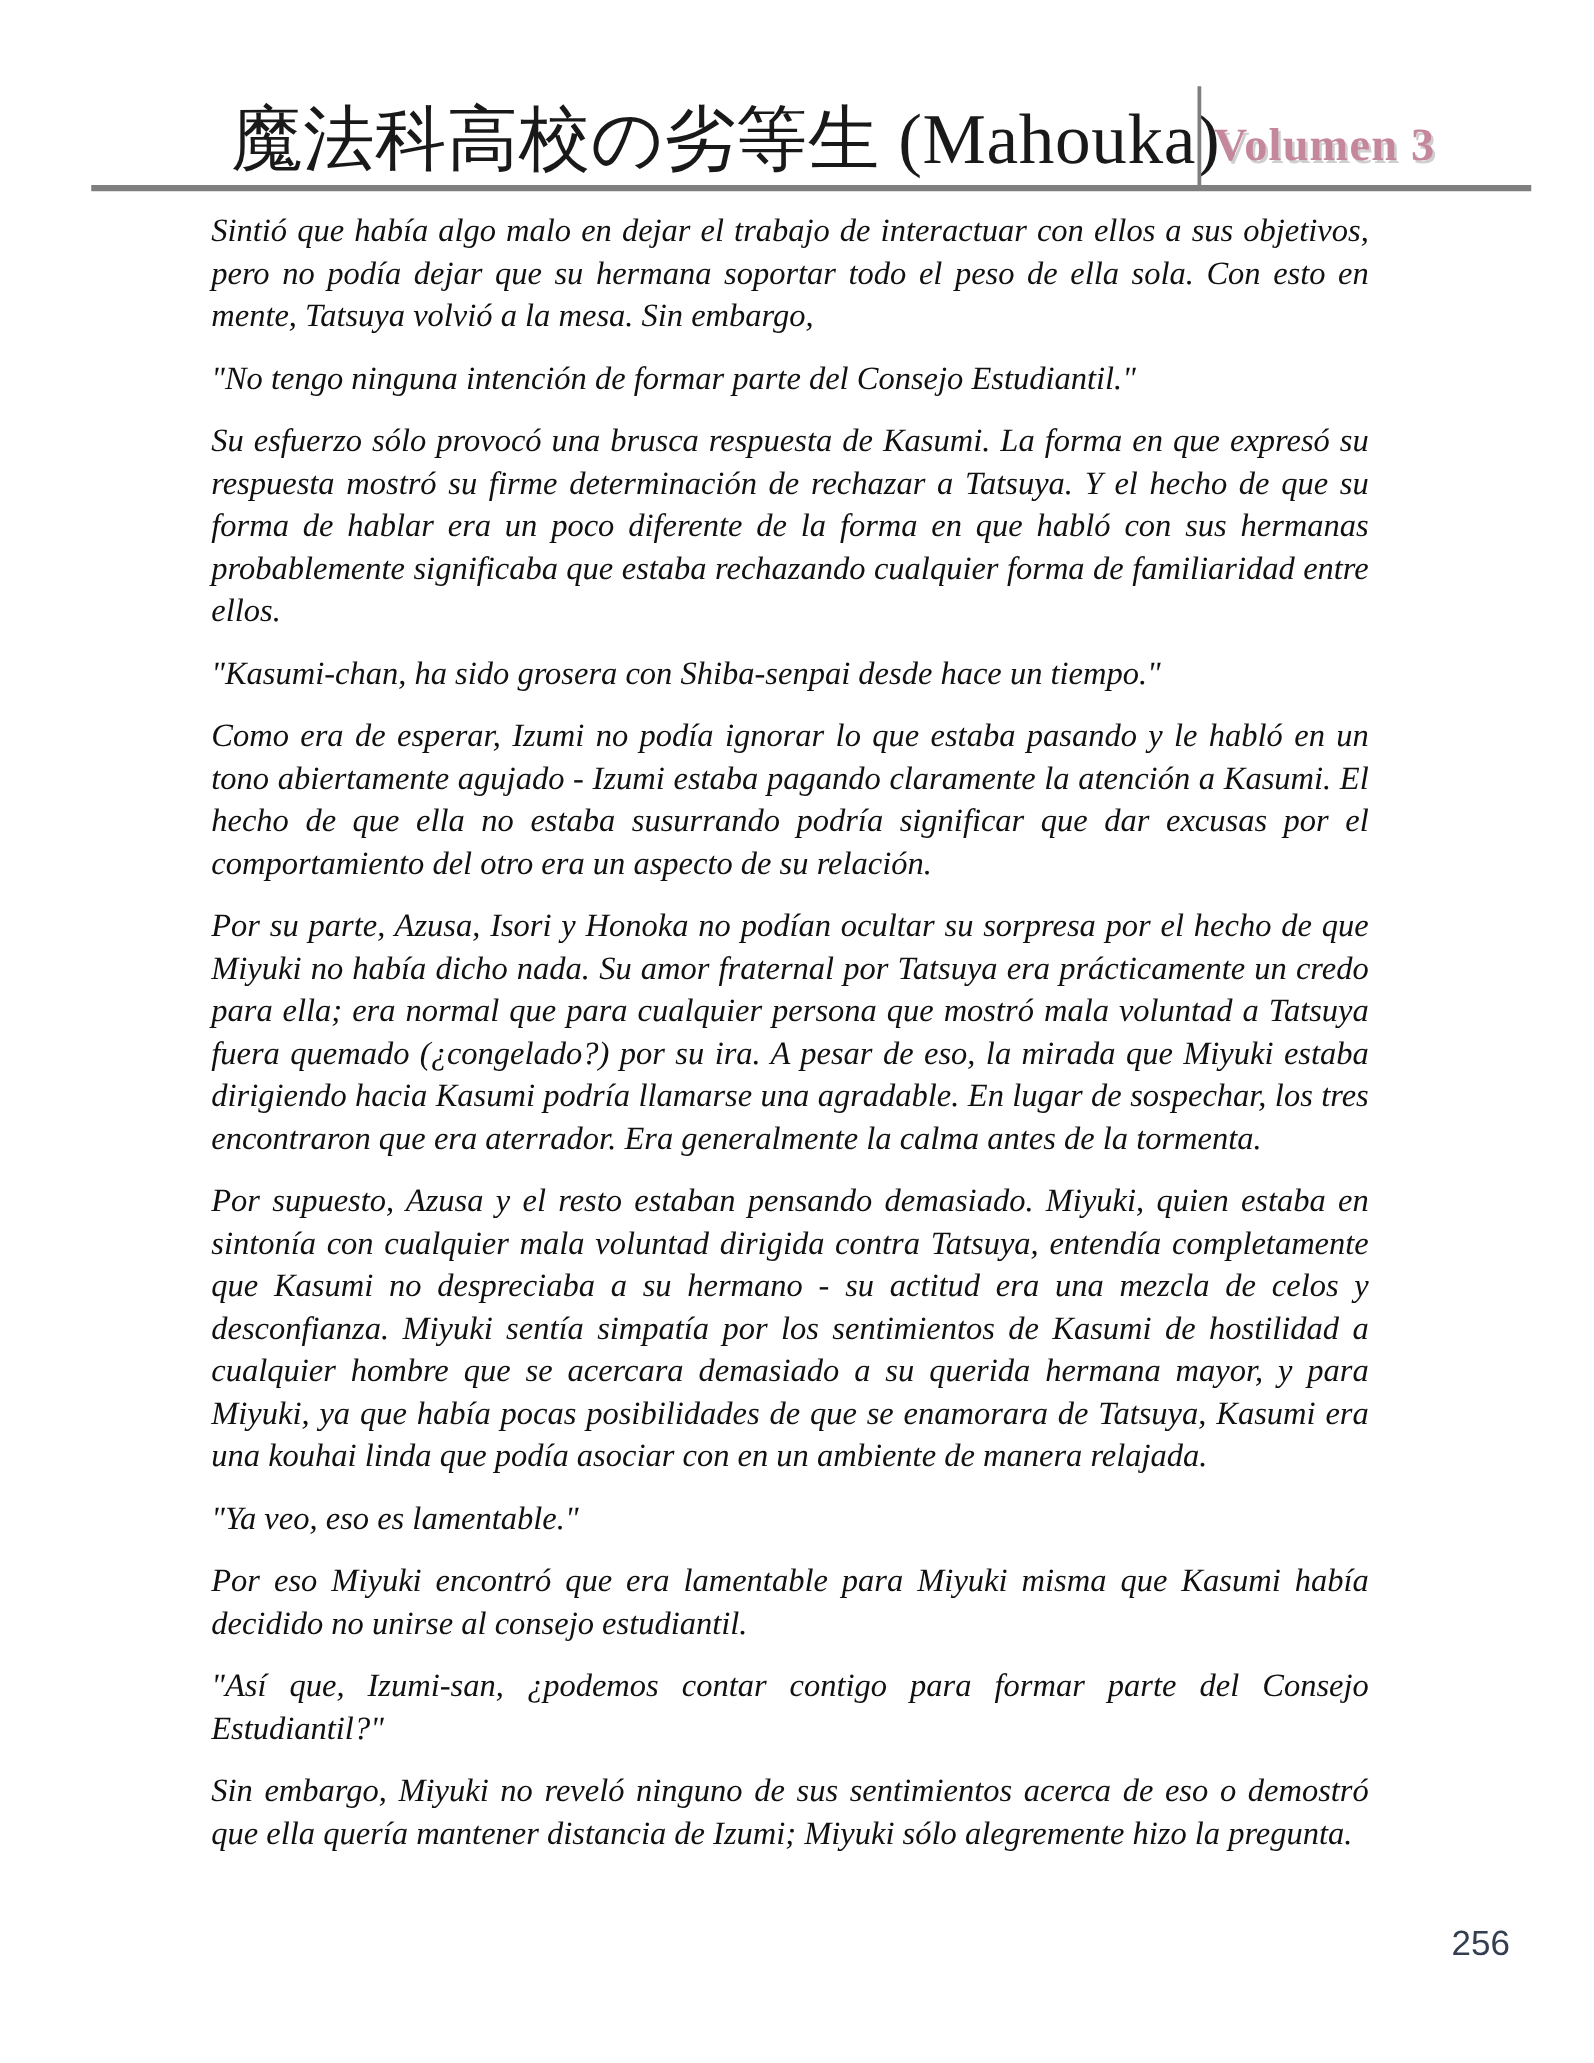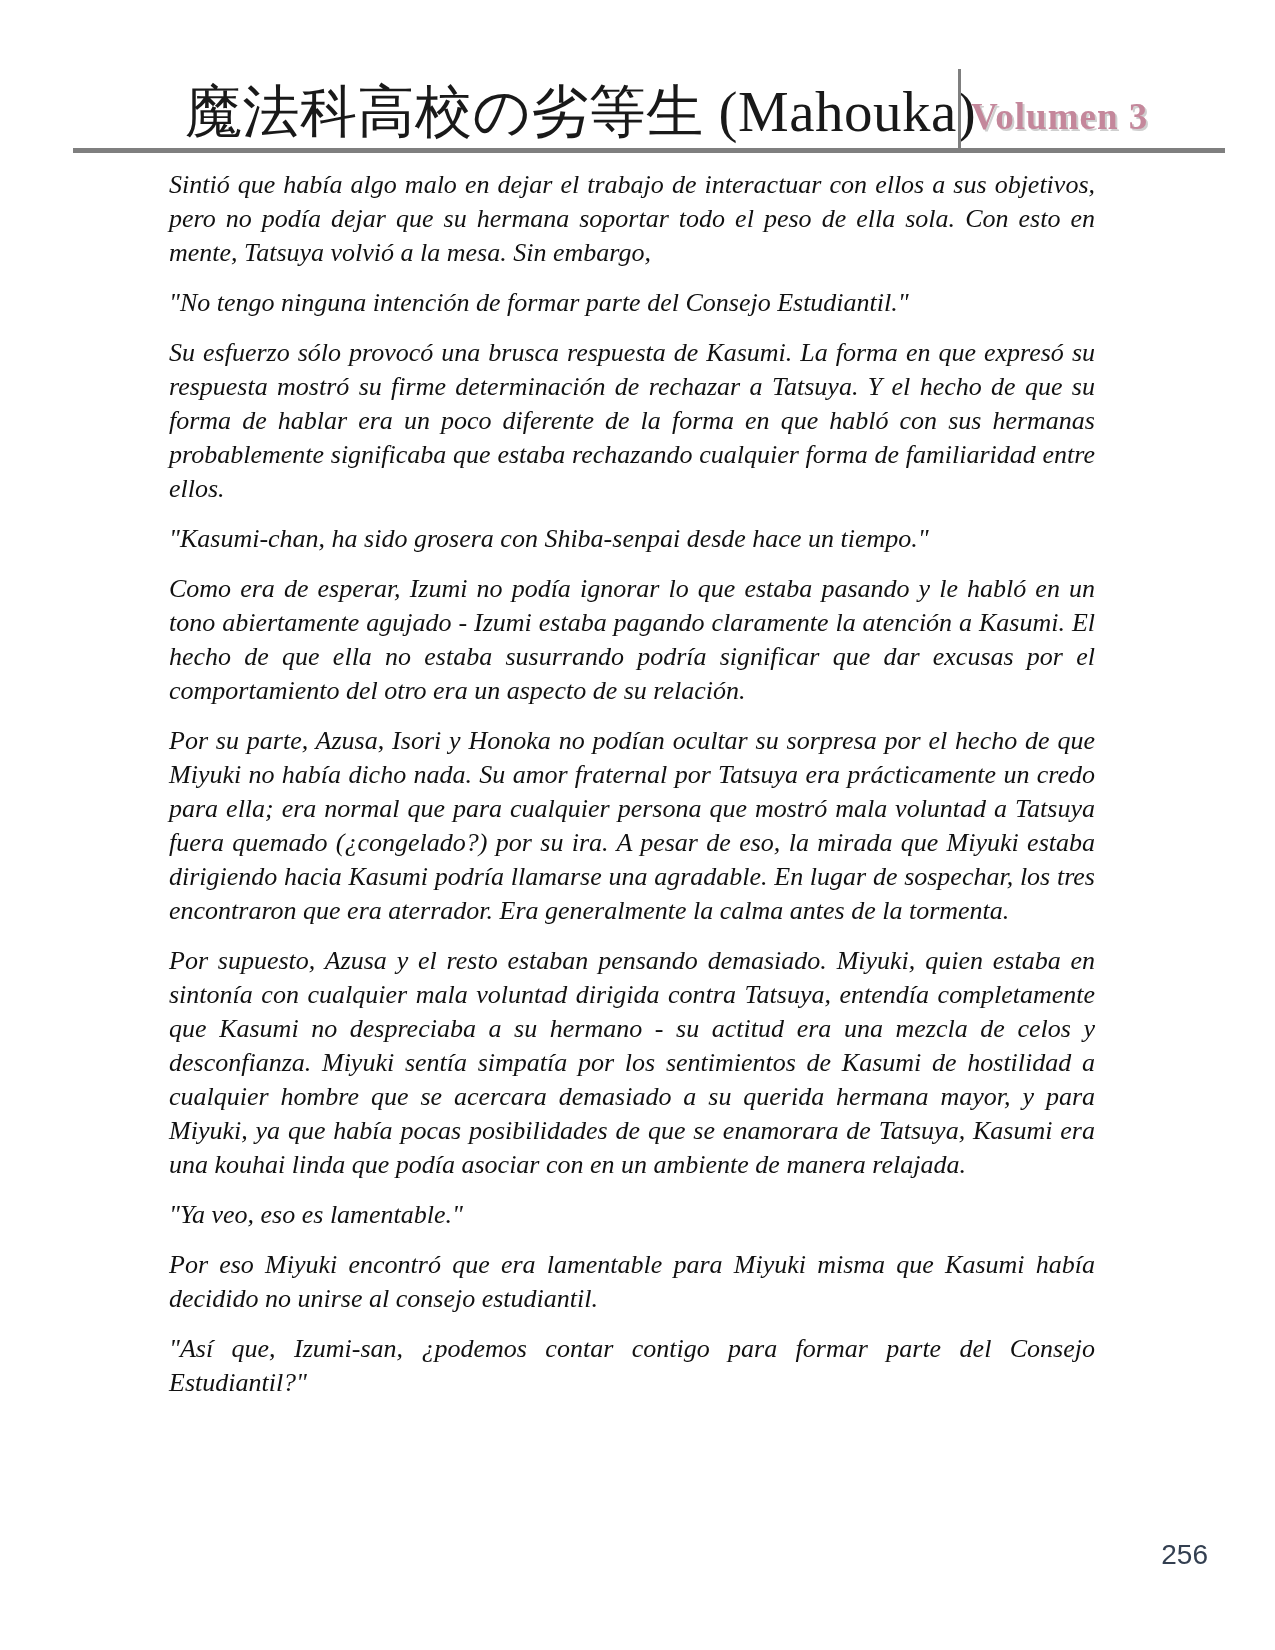--- a/index.html
+++ b/index.html
@@ -103,17 +103,18 @@
       <p>Sintió que había algo malo en dejar el trabajo de interactuar con ellos a sus objetivos, pero no podía dejar que su hermana soportar todo el peso de ella sola. Con esto en mente, Tatsuya volvió a la mesa. Sin embargo,</p>
       <p>"No tengo ninguna intención de formar parte del Consejo Estudiantil."</p>
       <p>Su esfuerzo sólo provocó una brusca respuesta de Kasumi. La forma en que expresó su respuesta mostró su firme determinación de rechazar a Tatsuya. Y el hecho de que su forma de hablar era un poco diferente de la forma en que habló con sus hermanas probablemente significaba que estaba rechazando cualquier forma de familiaridad entre ellos.</p>
       <p>"Kasumi-chan, ha sido grosera con Shiba-senpai desde hace un tiempo."</p>
       <p>Como era de esperar, Izumi no podía ignorar lo que estaba pasando y le habló en un tono abiertamente agujado - Izumi estaba pagando claramente la atención a Kasumi. El hecho de que ella no estaba susurrando podría significar que dar excusas por el comportamiento del otro era un aspecto de su relación.</p>
       <p>Por su parte, Azusa, Isori y Honoka no podían ocultar su sorpresa por el hecho de que Miyuki no había dicho nada. Su amor fraternal por Tatsuya era prácticamente un credo para ella; era normal que para cualquier persona que mostró mala voluntad a Tatsuya fuera quemado (¿congelado?) por su ira. A pesar de eso, la mirada que Miyuki estaba dirigiendo hacia Kasumi podría llamarse una agradable. En lugar de sospechar, los tres encontraron que era aterrador. Era generalmente la calma antes de la tormenta.</p>
       <p>Por supuesto, Azusa y el resto estaban pensando demasiado. Miyuki, quien estaba en sintonía con cualquier mala voluntad dirigida contra Tatsuya, entendía completamente que Kasumi no despreciaba a su hermano - su actitud era una mezcla de celos y desconfianza. Miyuki sentía simpatía por los sentimientos de Kasumi de hostilidad a cualquier hombre que se acercara demasiado a su querida hermana mayor, y para Miyuki, ya que había pocas posibilidades de que se enamorara de Tatsuya, Kasumi era una kouhai linda que podía asociar con en un ambiente de manera relajada.</p>
       <p>"Ya veo, eso es lamentable."</p>
       <p>Por eso Miyuki encontró que era lamentable para Miyuki misma que Kasumi había decidido no unirse al consejo estudiantil.</p>
       <p>"Así que, Izumi-san, ¿podemos contar contigo  para formar parte del Consejo Estudiantil?"</p>
+      <p>Sin embargo, Miyuki no reveló ninguno de sus sentimientos acerca de eso o demostró que ella quería mantener distancia de Izumi; Miyuki sólo alegremente hizo la pregunta.</p>
     </main>
 
   <div class="page-number">256</div>
 
 </div>
 
 </body></html>

